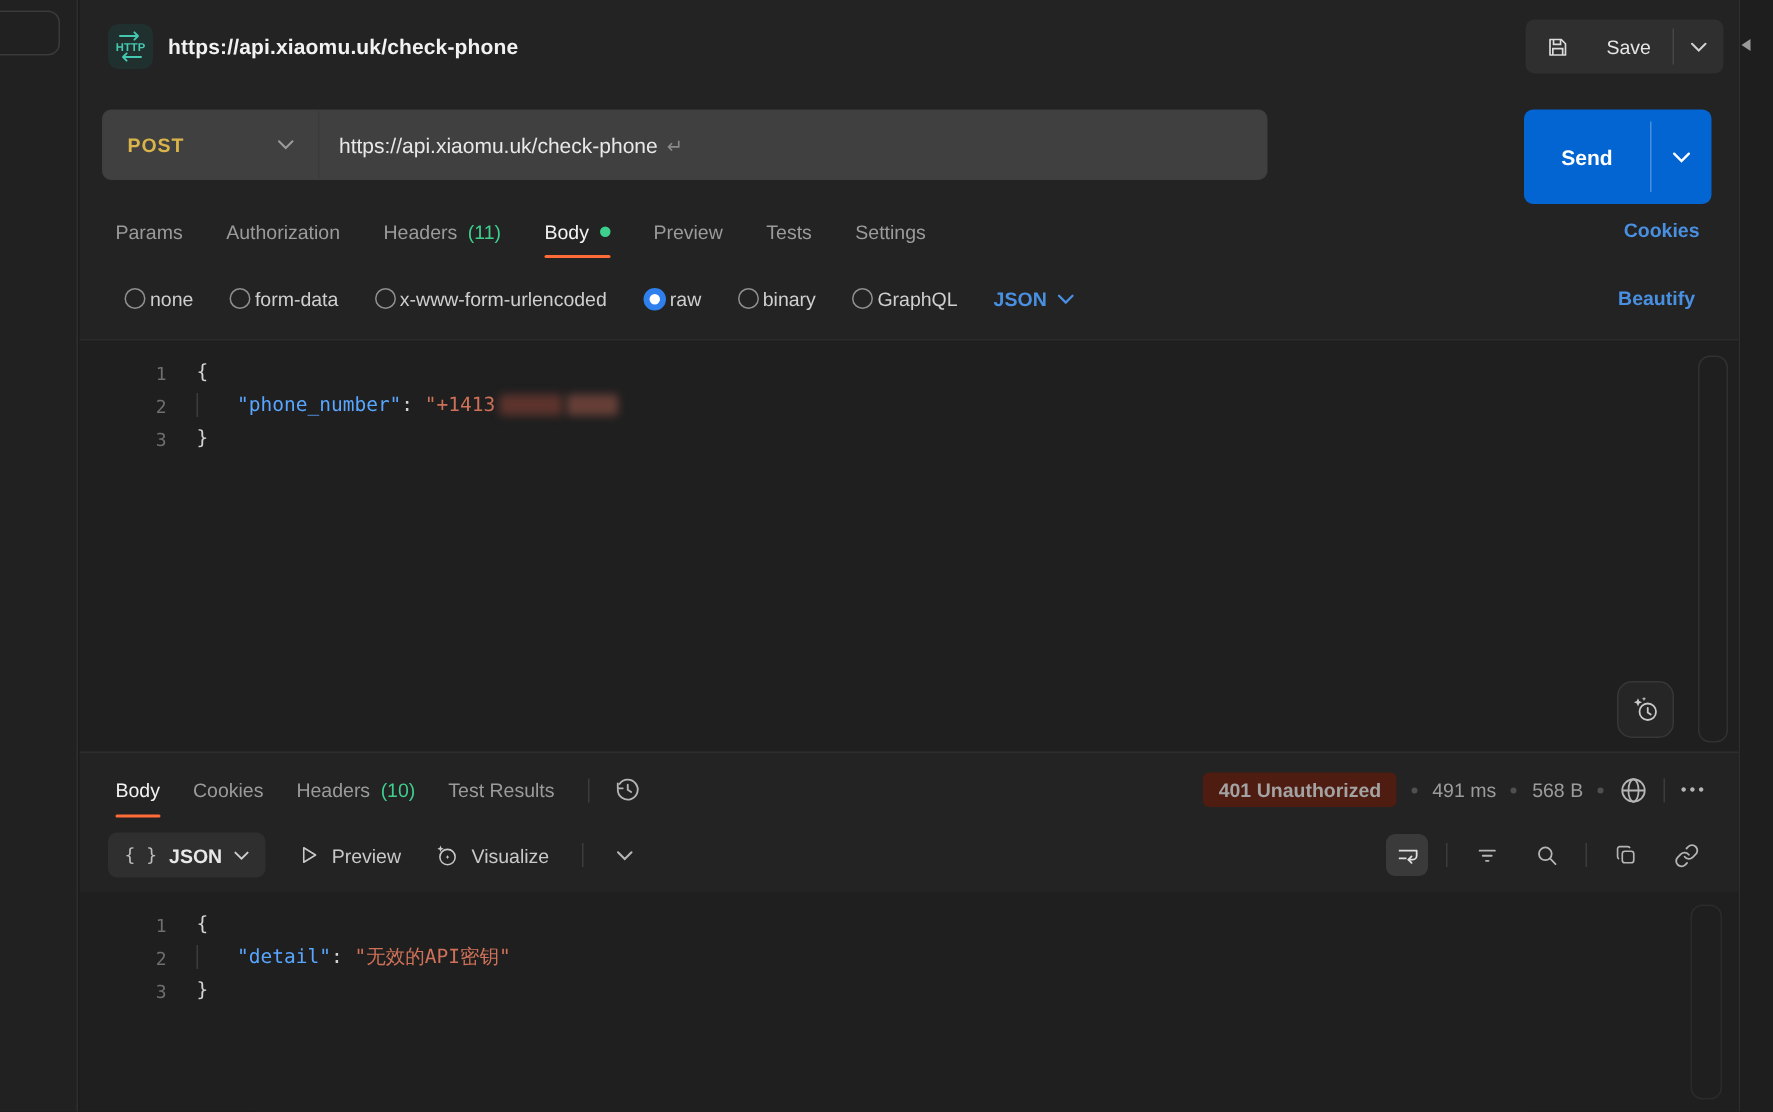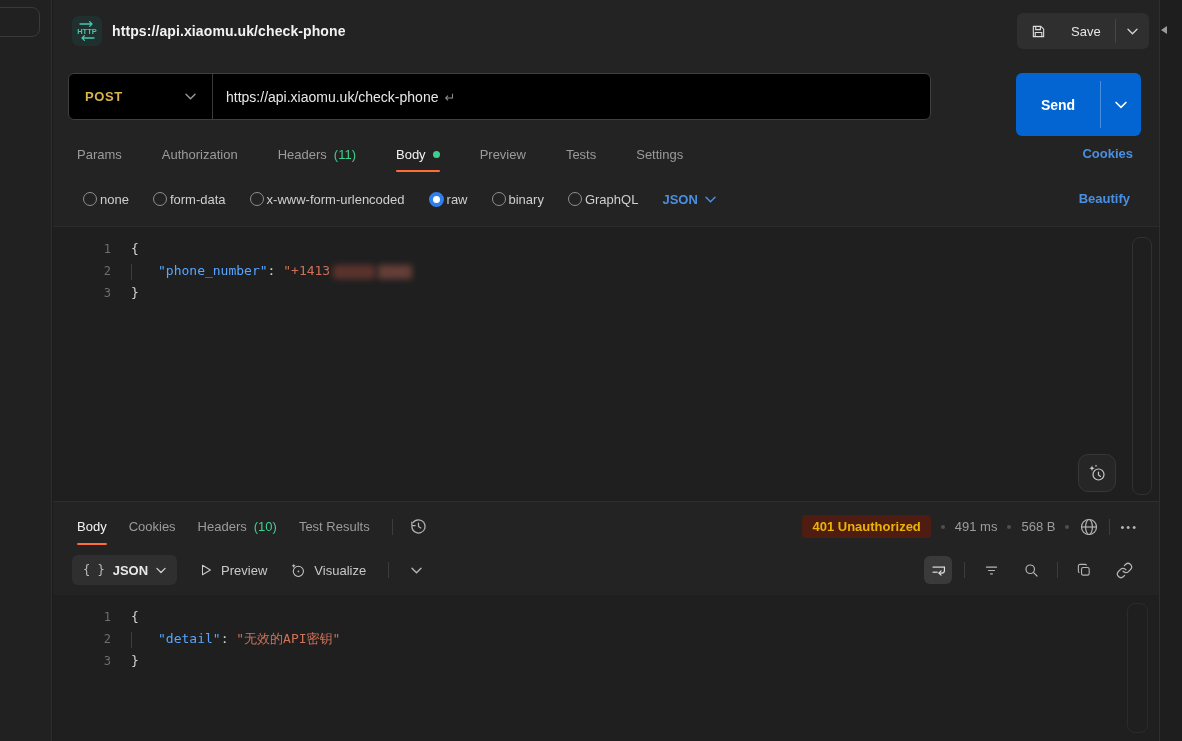--- a/index.html
+++ b/index.html
@@ -25,33 +25,33 @@
   .hdr { position:absolute; left:0; top:0; width:1106px; height:62px; }
   .http-badge { position:absolute; left:19px; top:16px; width:30px; height:30px; background:#20302e; border-radius:7px; display:flex; align-items:center; justify-content:center; }
   .hdr-title { position:absolute; left:59px; top:23px; font-size:14px; font-weight:700; color:#f2f2f2; letter-spacing:.1px; }
   .save-btn { position:absolute; left:964px; top:13px; height:36px; display:flex; background:#2f2f2f; border-radius:6px; overflow:hidden; }
   .save-main { display:flex; align-items:center; gap:25px; padding:0 14px; color:#e6e6e6; font-size:13px; }
   .save-sep { width:1px; background:#464646; margin:6px 0; }
   .save-caret { display:flex; align-items:center; padding:0 11px; }
 
   
   .url-row { position:absolute; left:0; top:73px; width:1106px; height:47px; }
-  .url-box { position:absolute; left:15px; top:0; width:863px; height:47px; background:#000000; border:1px solid #3f3f3f; border-radius:6px; display:flex; align-items:center; }
+  .url-box { position:absolute; left:15px; top:0; width:777px; height:47px; background:#404040; border:1px solid #3f3f3f; border-radius:6px; display:flex; align-items:center; }
   .method { display:flex; align-items:center; justify-content:space-between; width:143px; padding:0 16px; cursor:default; }
   .method-label { color:#d9b44a; font-weight:700; font-size:13px; letter-spacing:.6px; }
   .url-divider { width:1px; height:45px; background:#3a3a3a; }
   .url-text { padding-left:13px; font-size:14px; color:#e8e8e8; }
   .ret-glyph { color:#8a8a8a; font-size:13px; margin-left:6px; }
   .send-btn { position:absolute; left:963px; top:0; width:125px; height:63px; background:#0265d2; border-radius:6px; display:flex; overflow:hidden; }
   .send-main { flex:1; display:flex; align-items:center; justify-content:center; color:#fff; font-size:14px; font-weight:700; }
   .send-sep { width:1px; background:rgba(255,255,255,.28); margin:8px 0; }
   .send-caret { width:40px; display:flex; align-items:center; justify-content:center; }
 
   
-  .rtabs { position:absolute; left:0; top:133px; width:1106px; height:42px; display:flex; align-items:flex-start; padding-left:24px; gap:40px; }
+  .rtabs { position:absolute; left:0; top:133px; width:1106px; height:42px; display:flex; align-items:flex-start; padding-left:24px; gap:29px; }
   .tab { position:relative; height:42px; display:flex; align-items:center; gap:7px; font-size:13px; color:#9b9b9b; cursor:default; }
   .tab.active { color:#f3f3f3; }
   .tab.active::after { content:""; position:absolute; left:0; right:0; bottom:3px; height:2px; background:#ff6c37; border-radius:1px; }
   .cnt { color:#3ecf8e; }
   .gdot { width:7px; height:7px; border-radius:50%; background:#3ecf8e; }
   .link-blue { color:#4a90e2; font-size:13px; font-weight:700; cursor:default; }
   .cookies-lnk { position:absolute; right:26px; top:146px; }
 
   
   .btype { position:absolute; left:0; top:184px; width:1106px; height:30px; display:flex; align-items:center; padding-left:30px; gap:24px; }
@@ -80,21 +80,21 @@
   .scroll-track { position:absolute; left:1079px; top:10px; width:20px; height:258px; border:1px solid #313131; border-radius:8px; }
   .resp-track { position:absolute; left:1074px; top:8px; width:21px; height:130px; border:1px solid #2b2b2b; border-radius:8px; }
 
   .pane-divider { position:absolute; left:0; top:501px; width:1106px; height:1px; background:#2e2e2e; }
 
   
   .resp-hdr { position:absolute; left:0; top:505px; width:1106px; height:43px; display:flex; align-items:center; padding-left:24px; gap:22px; }
   .vsep { width:1px; height:16px; background:#3c3c3c; }
   .hist-btn { display:flex; align-items:center; margin-left:-6px; }
   .status-group { position:absolute; right:21px; top:505px; height:43px; display:flex; align-items:center; gap:10px; }
-  .status-badge { background:#4e1c10; color:#eab308; font-size:13px; font-weight:700; padding:4px 10px; border-radius:4px; }
+  .status-badge { background:#4e1c10; color:#a3a3a3; font-size:13px; font-weight:700; padding:4px 10px; border-radius:4px; }
   .sdot { width:4px; height:4px; border-radius:50%; background:#4f4f4f; }
   .meta { color:#9c9c9c; font-size:13px; }
 
   
   .resp-toolbar { position:absolute; left:0; top:552px; width:1106px; height:36px; display:flex; align-items:center; padding-left:19px; gap:22px; }
   .fmt-chip { height:30px; background:#2f2f2f; border-radius:6px; display:flex; align-items:center; gap:8px; padding:0 11px; color:#e8e8e8; font-size:13px; font-weight:700; }
   .braces { color:#bdbdbd; font-family:"DejaVu Sans Mono", monospace; font-size:12px; font-weight:400; }
   .tool-item { display:flex; align-items:center; gap:8px; color:#c9c9c9; font-size:13px; }
   .tool-icons { position:absolute; right:21px; top:0; height:36px; display:flex; align-items:center; gap:12px; }
   .icon-btn { display:flex; align-items:center; justify-content:center; width:28px; height:28px; border-radius:6px; }

